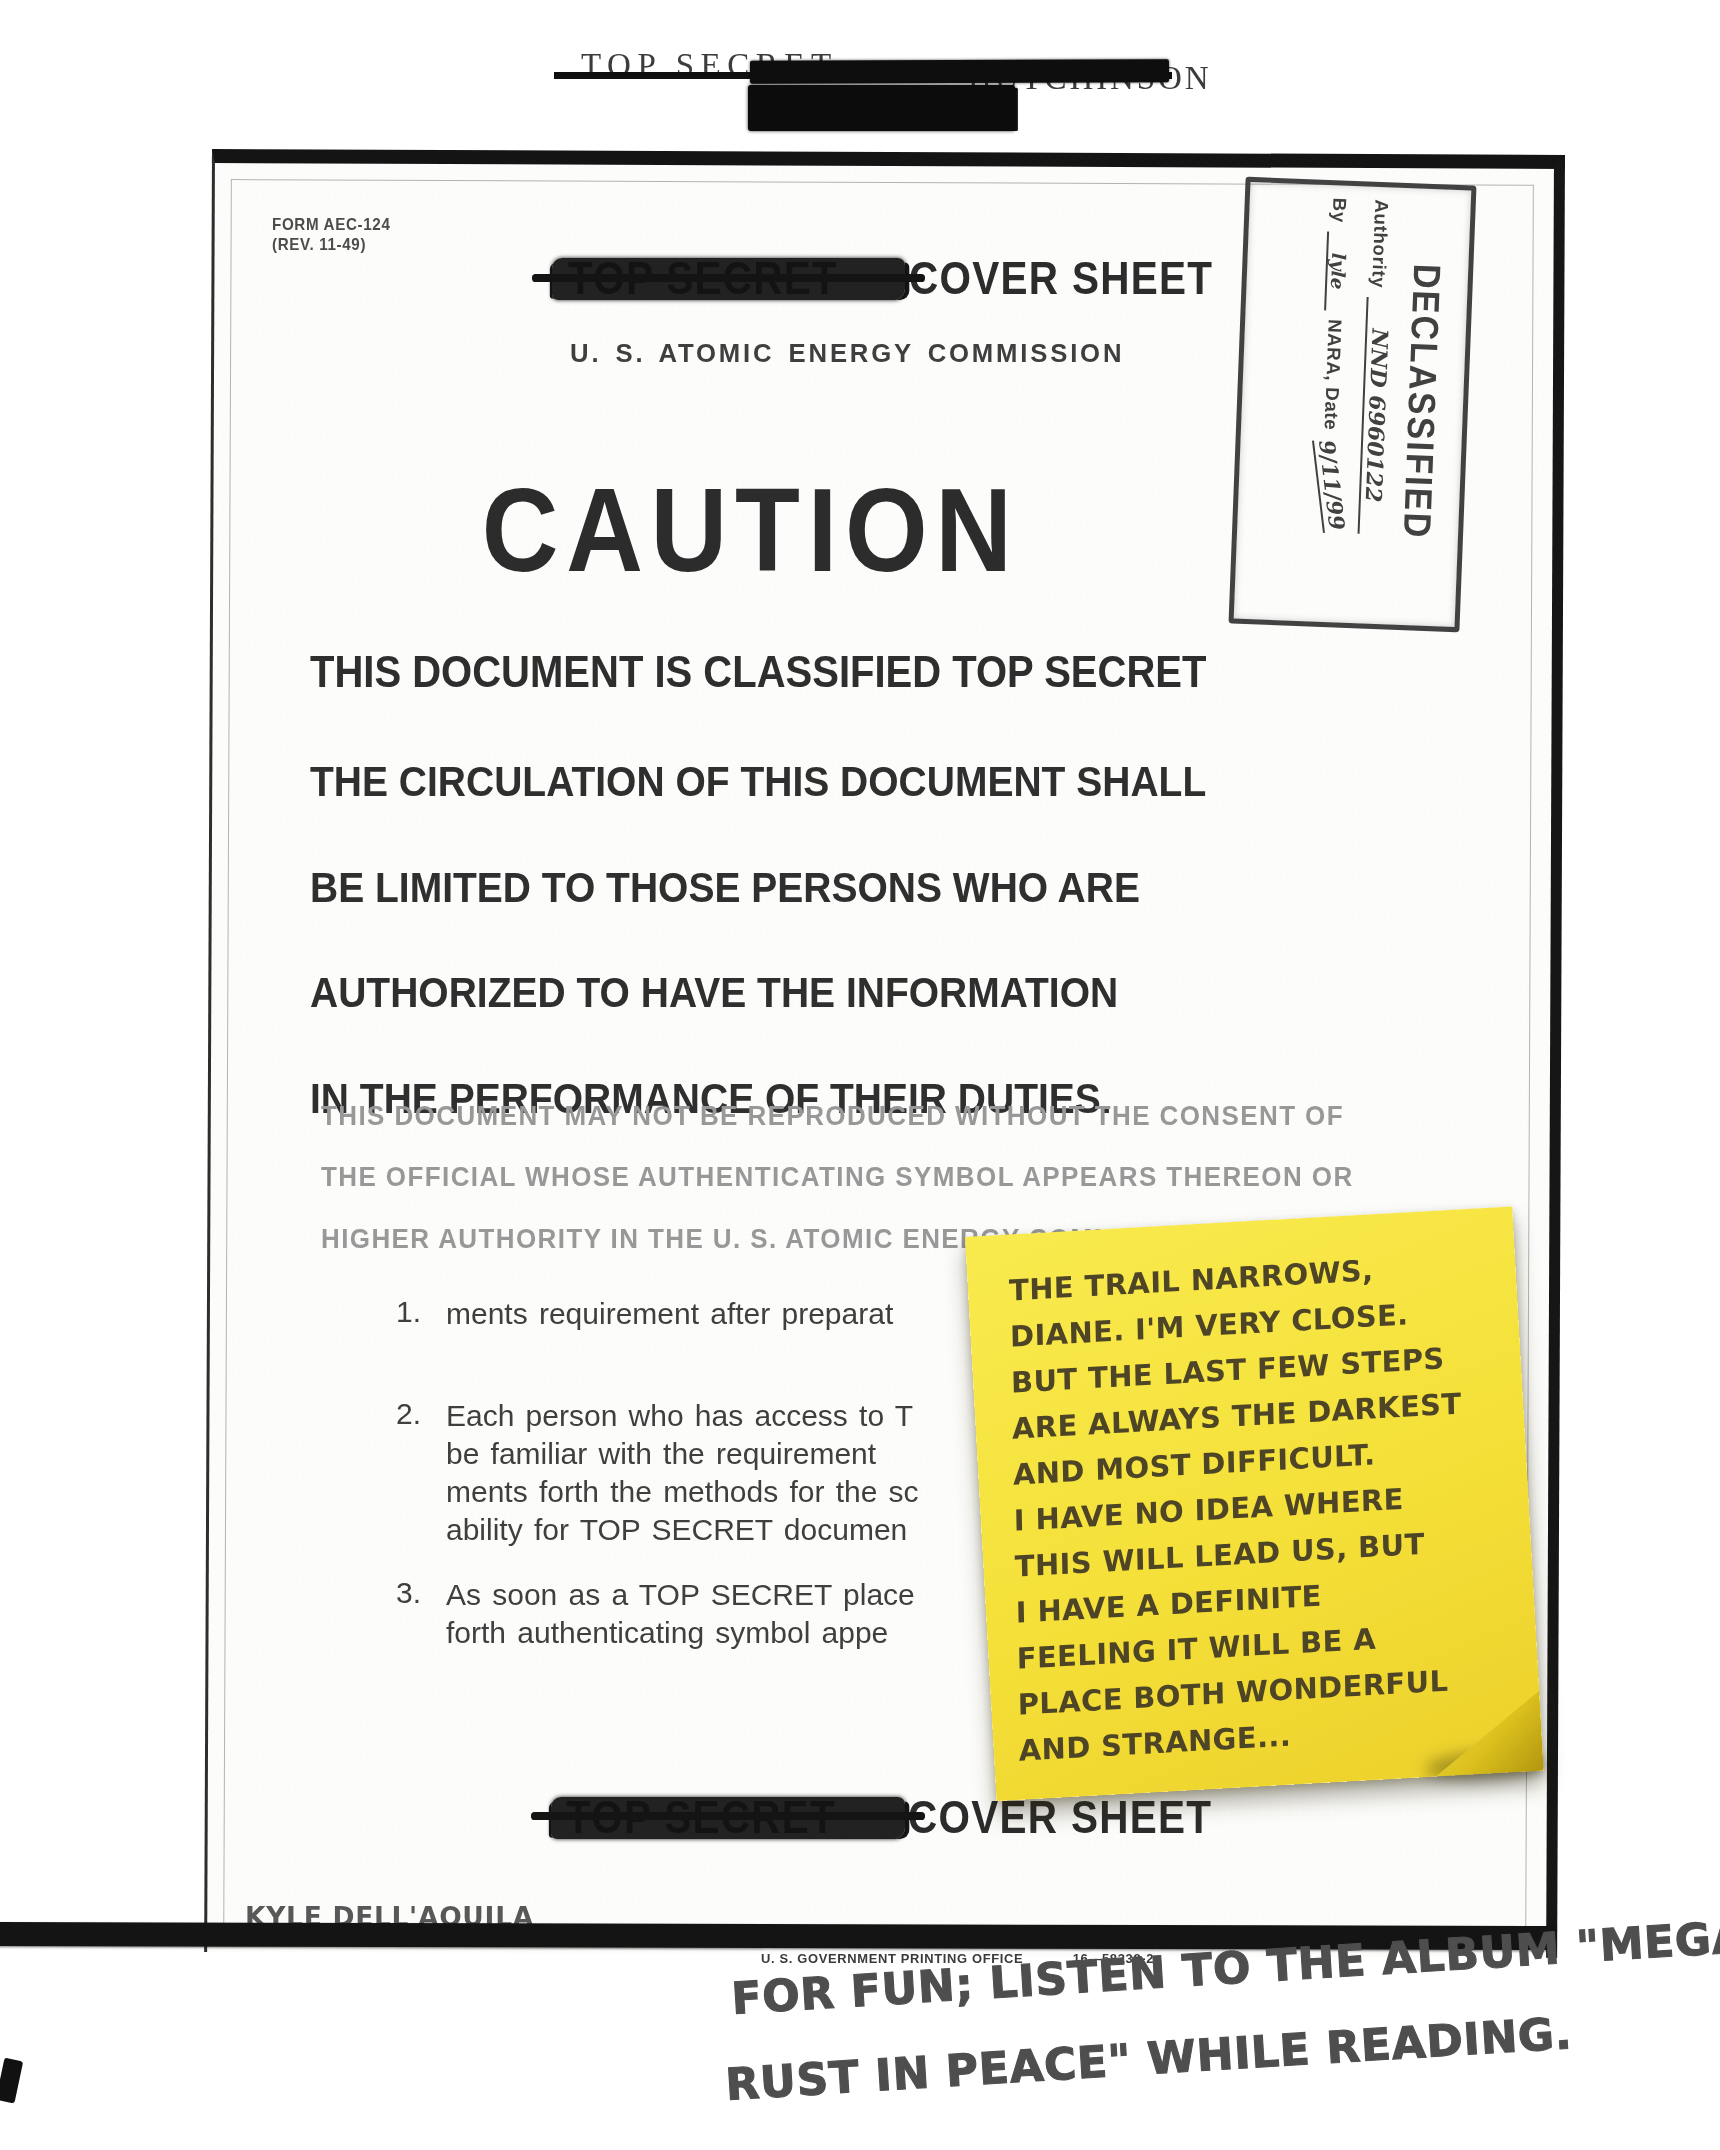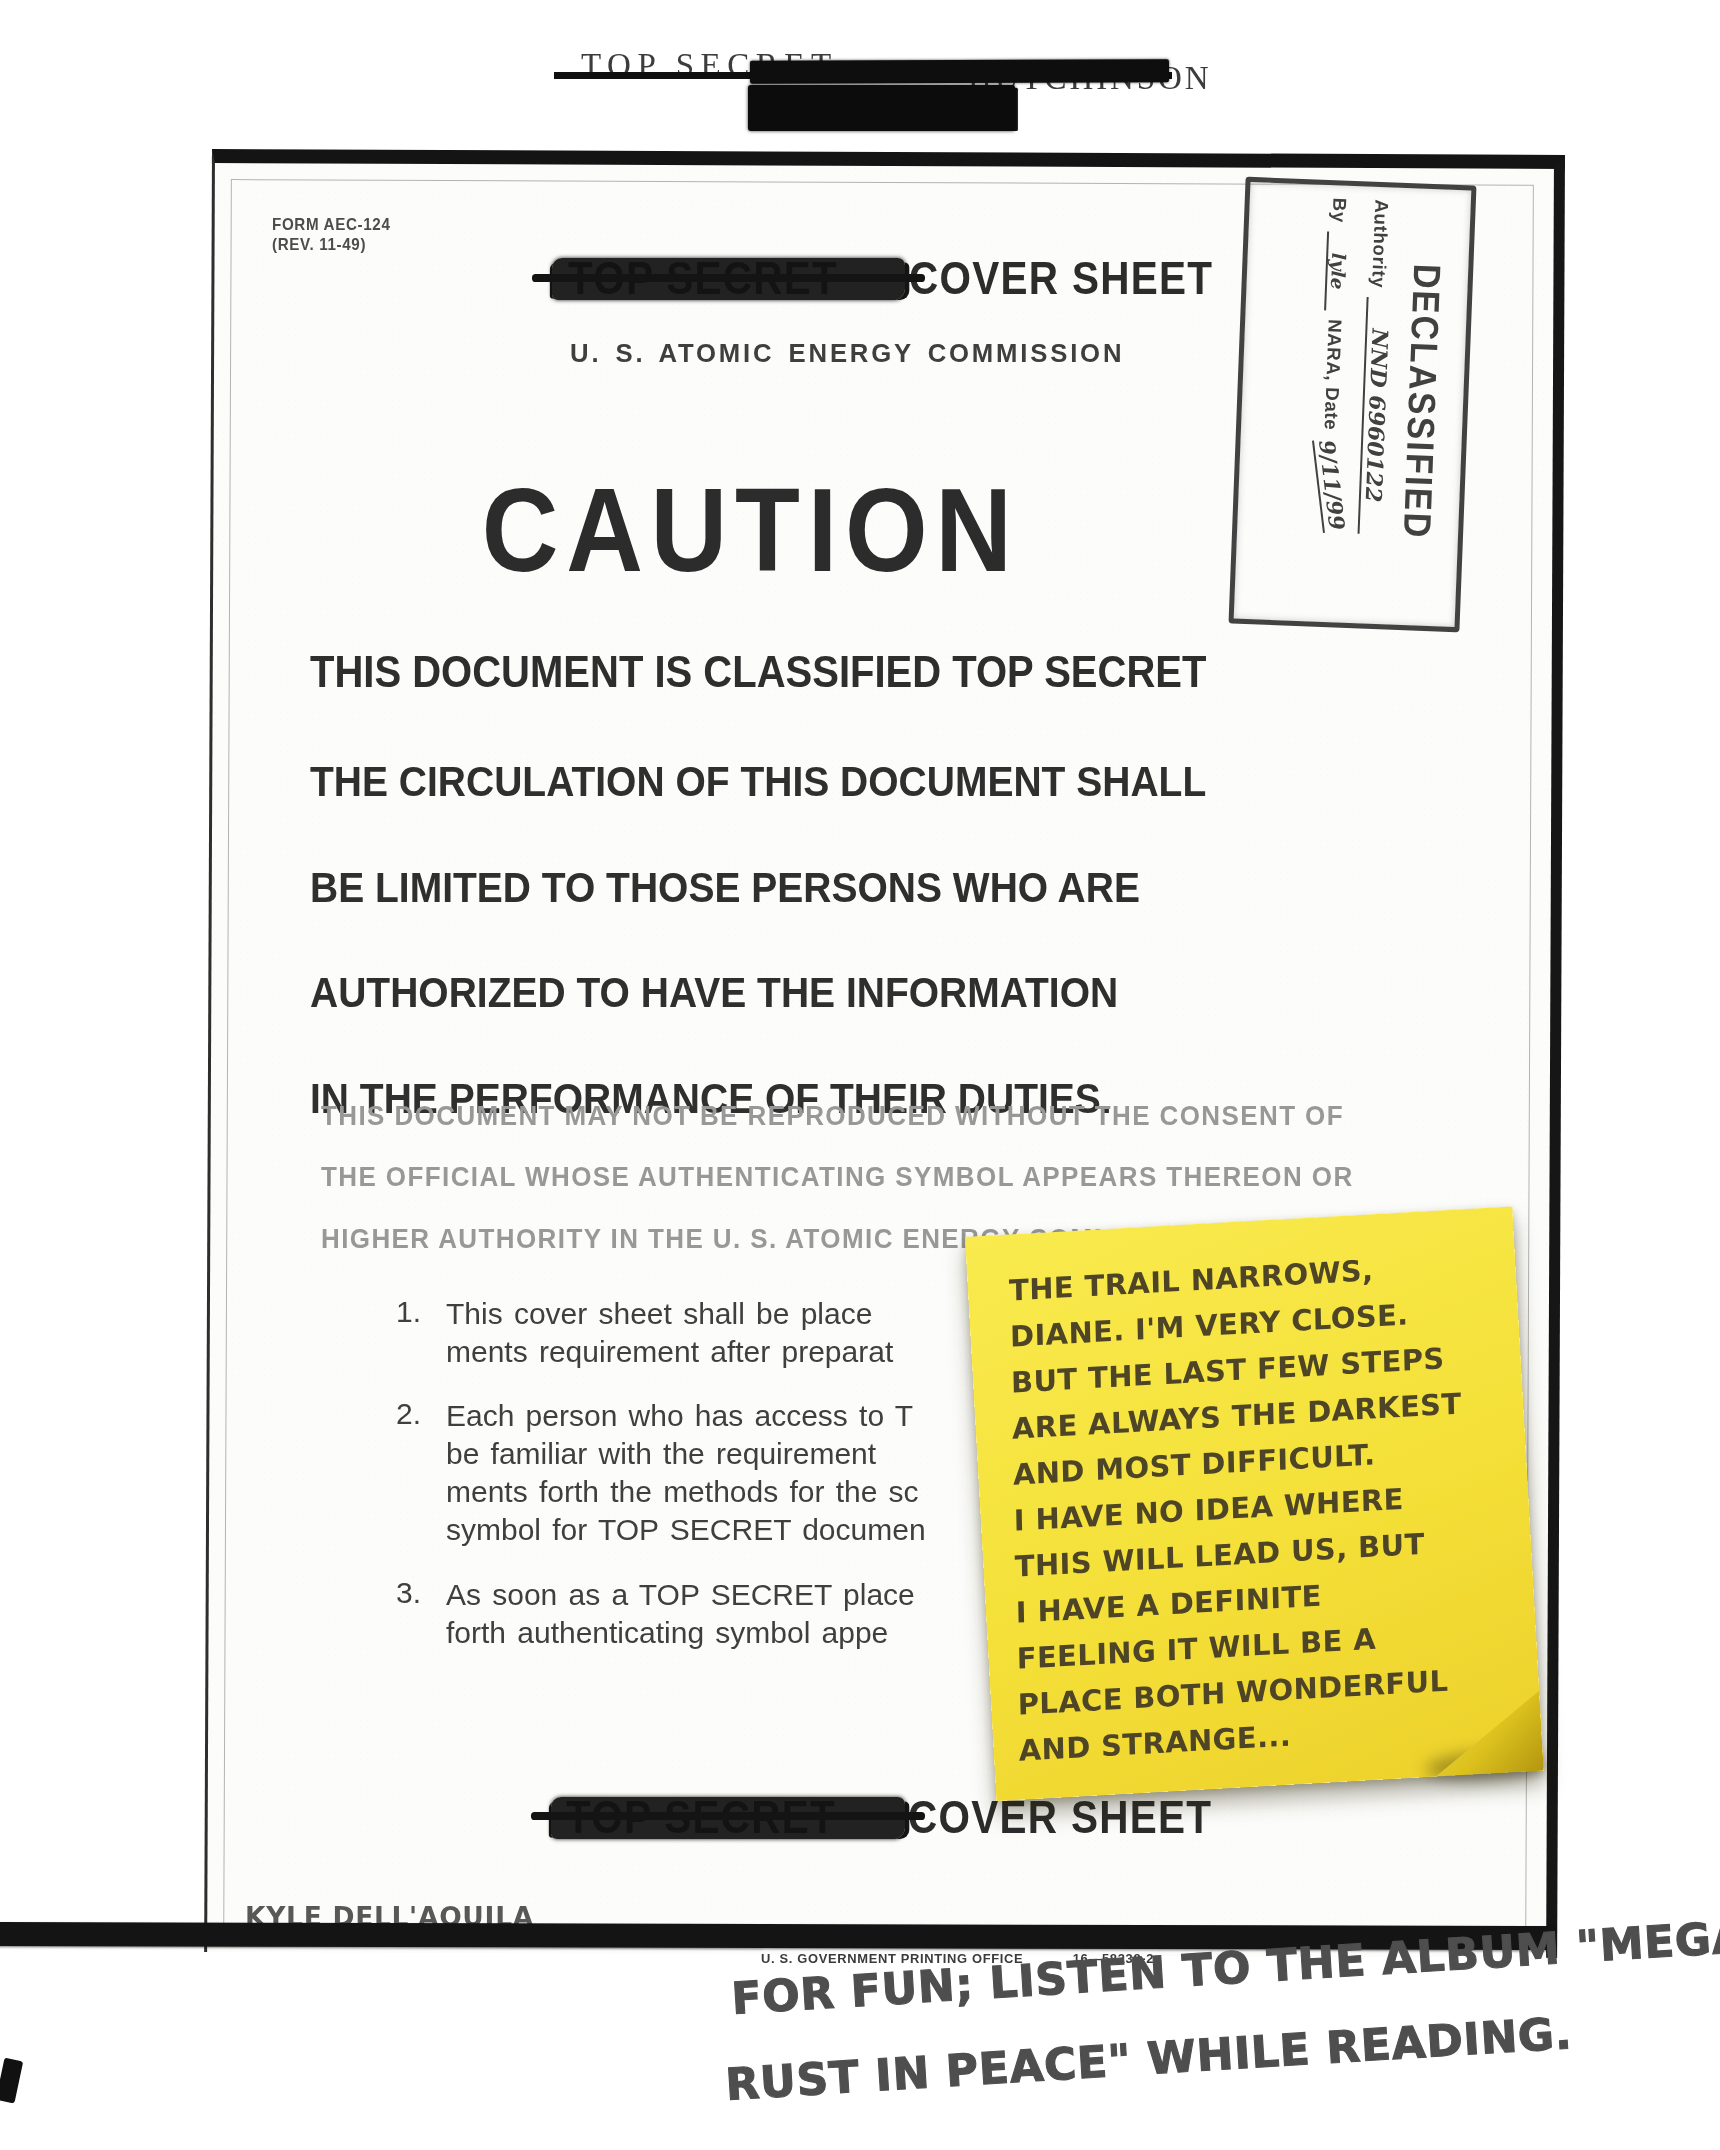--- a/index.html
+++ b/index.html
@@ -194,30 +194,29 @@
 <div class="abs circ-line" style="left:310px;top:864px;width:1120px;">BE LIMITED TO THOSE PERSONS WHO ARE</div>
 <div class="abs circ-line" style="left:310px;top:969px;width:1120px;">AUTHORIZED TO HAVE THE INFORMATION</div>
 <div class="abs circ-line" style="left:310px;top:1075px;width:1065px;">IN THE PERFORMANCE OF THEIR DUTIES.</div>
 
 <div class="abs gray-line" style="left:321px;top:1100px;width:1110px;">THIS DOCUMENT MAY NOT BE REPRODUCED WITHOUT THE CONSENT OF</div>
 <div class="abs gray-line" style="left:321px;top:1161px;width:1110px;">THE OFFICIAL WHOSE AUTHENTICATING SYMBOL APPEARS THEREON OR</div>
 <div class="abs gray-line gray-last" style="left:321px;top:1223px;width:1110px;">HIGHER AUTHORITY IN THE U. S. ATOMIC ENERGY COMMISSION.</div>
 
 <div class="abs li-num" style="left:396px;top:1295px;">1.</div>
 <div class="abs" style="left:446px;top:1295px;">
-  <div class="li-line">This cover sheet shall be place</div>
   <div class="li-line">ments requirement after preparat</div>
 </div>
 
 <div class="abs li-num" style="left:396px;top:1397px;">2.</div>
 <div class="abs" style="left:446px;top:1397px;">
   <div class="li-line">Each person who has access to T</div>
   <div class="li-line">be familiar with the requirement</div>
   <div class="li-line">ments forth the methods for the sc</div>
-  <div class="li-line">symbol for TOP SECRET documen</div>
+  <div class="li-line">ability for TOP SECRET documen</div>
 </div>
 
 <div class="abs li-num" style="left:396px;top:1576px;">3.</div>
 <div class="abs" style="left:446px;top:1576px;">
   <div class="li-line">As soon as a TOP SECRET place</div>
   <div class="li-line">forth authenticating symbol appe</div>
 </div>
 
 <div class="abs bigtitle" style="left:566px;top:1791px;">TOP SECRET</div>
 <div class="abs bigtitle" style="left:908px;top:1791px;">COVER SHEET</div>

